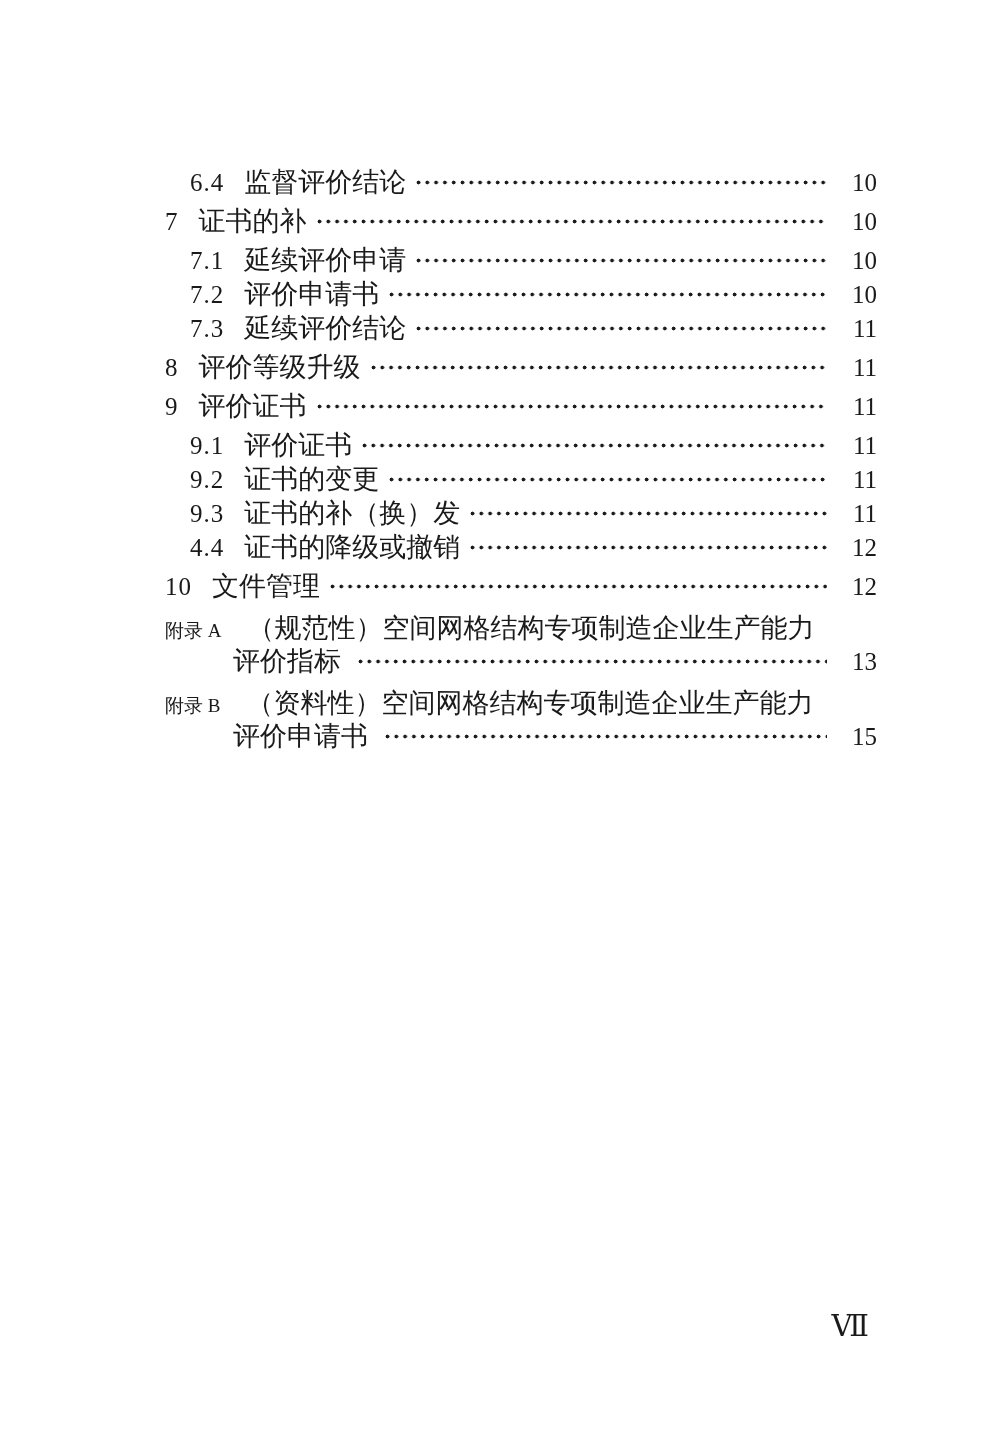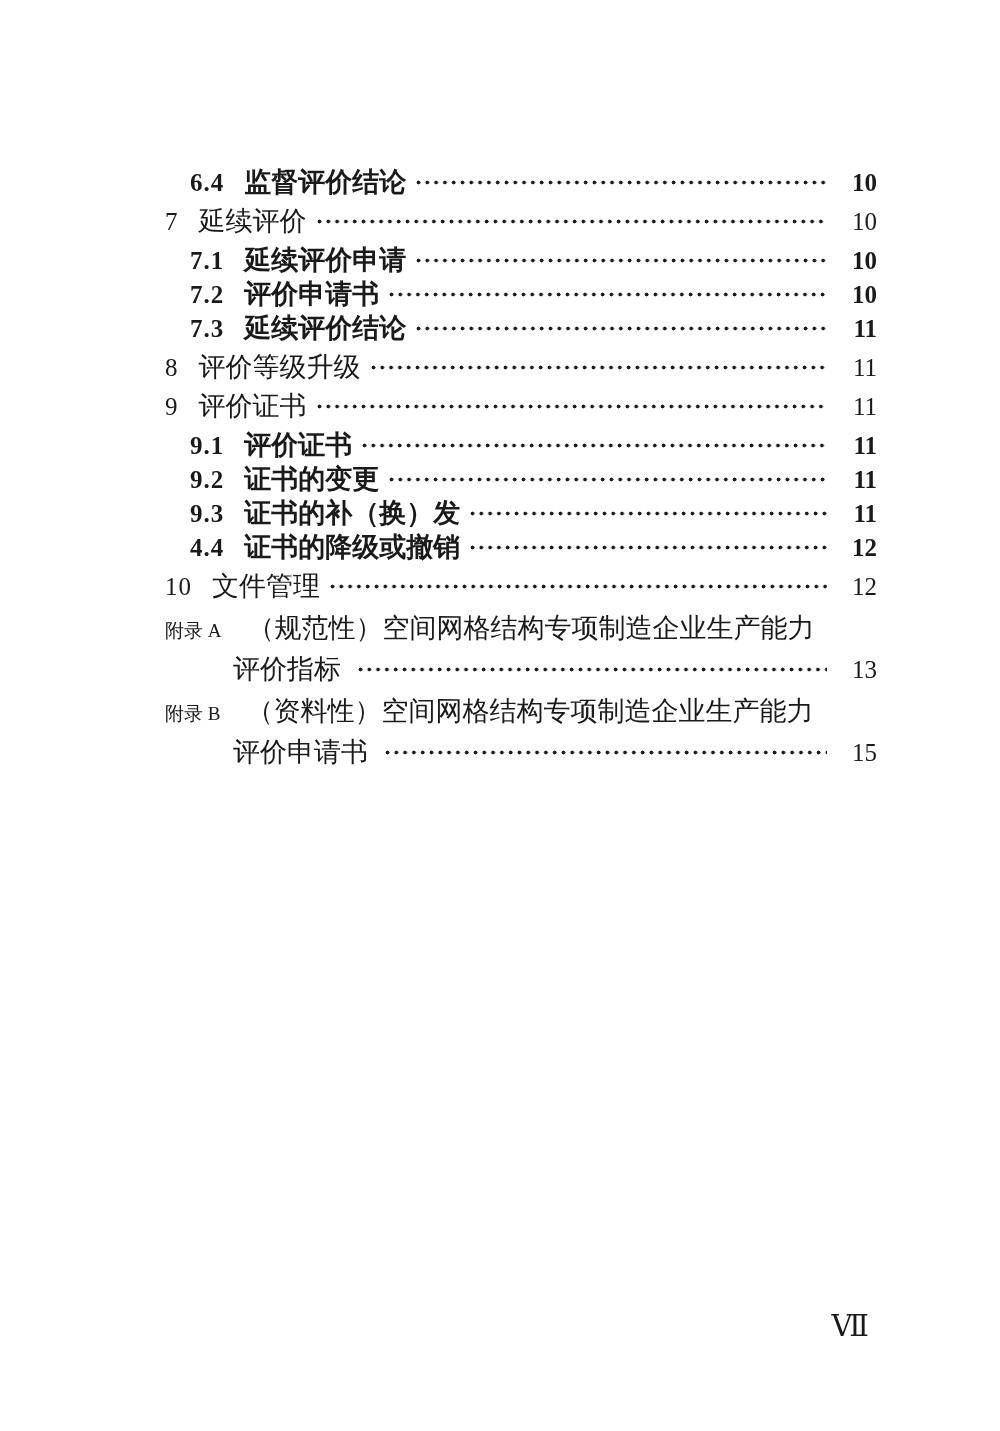--- a/index.html
+++ b/index.html
@@ -23,24 +23,24 @@
   }
   .entry { }
   .row {
     display: flex;
     align-items: baseline;
     font-size: 27px;
     line-height: 28px;
     white-space: nowrap;
   }
   .entry.level2 { margin: 5px 0; }
-  .entry.level2 .row { padding-left: 25px; font-weight: bold; }
+  .entry.level2 .row { padding-left: 25px; }
   .entry.level1 { margin: 10px 0; }
   .entry.appendix { margin: 13px 0; }
-  .entry.appendix .row2 { margin-top: 10px; padding-left: 68px; font-family: Liberation Serif, serif; }
+  .entry.appendix .row2 { margin-top: 2px; padding-left: 68px; font-family: Liberation Serif, serif; }
   .num {
     font-size: 25px;
     margin-right: 20px;
     letter-spacing: 1px;
   }
   .appendix .num { font-size: 19px; margin-right: 26px; letter-spacing: 0; }
   .title { }
   .leader {
     flex: 1 1 auto;
     align-self: center;
@@ -76,21 +76,21 @@
       <span class="num">6.4</span>
       <span class="title">监督评价结论</span>
       <span class="leader"></span>
       <span class="pageno">10</span>
     </div>
 
   </div>
       <div class="entry level1">
     <div class="row row1">
       <span class="num">7</span>
-      <span class="title">延续评价</span>
+      <span class="title">证书的补</span>
       <span class="leader"></span>
       <span class="pageno">10</span>
     </div>
 
   </div>
       <div class="entry level2">
     <div class="row row1">
       <span class="num">7.1</span>
       <span class="title">延续评价申请</span>
       <span class="leader"></span>

